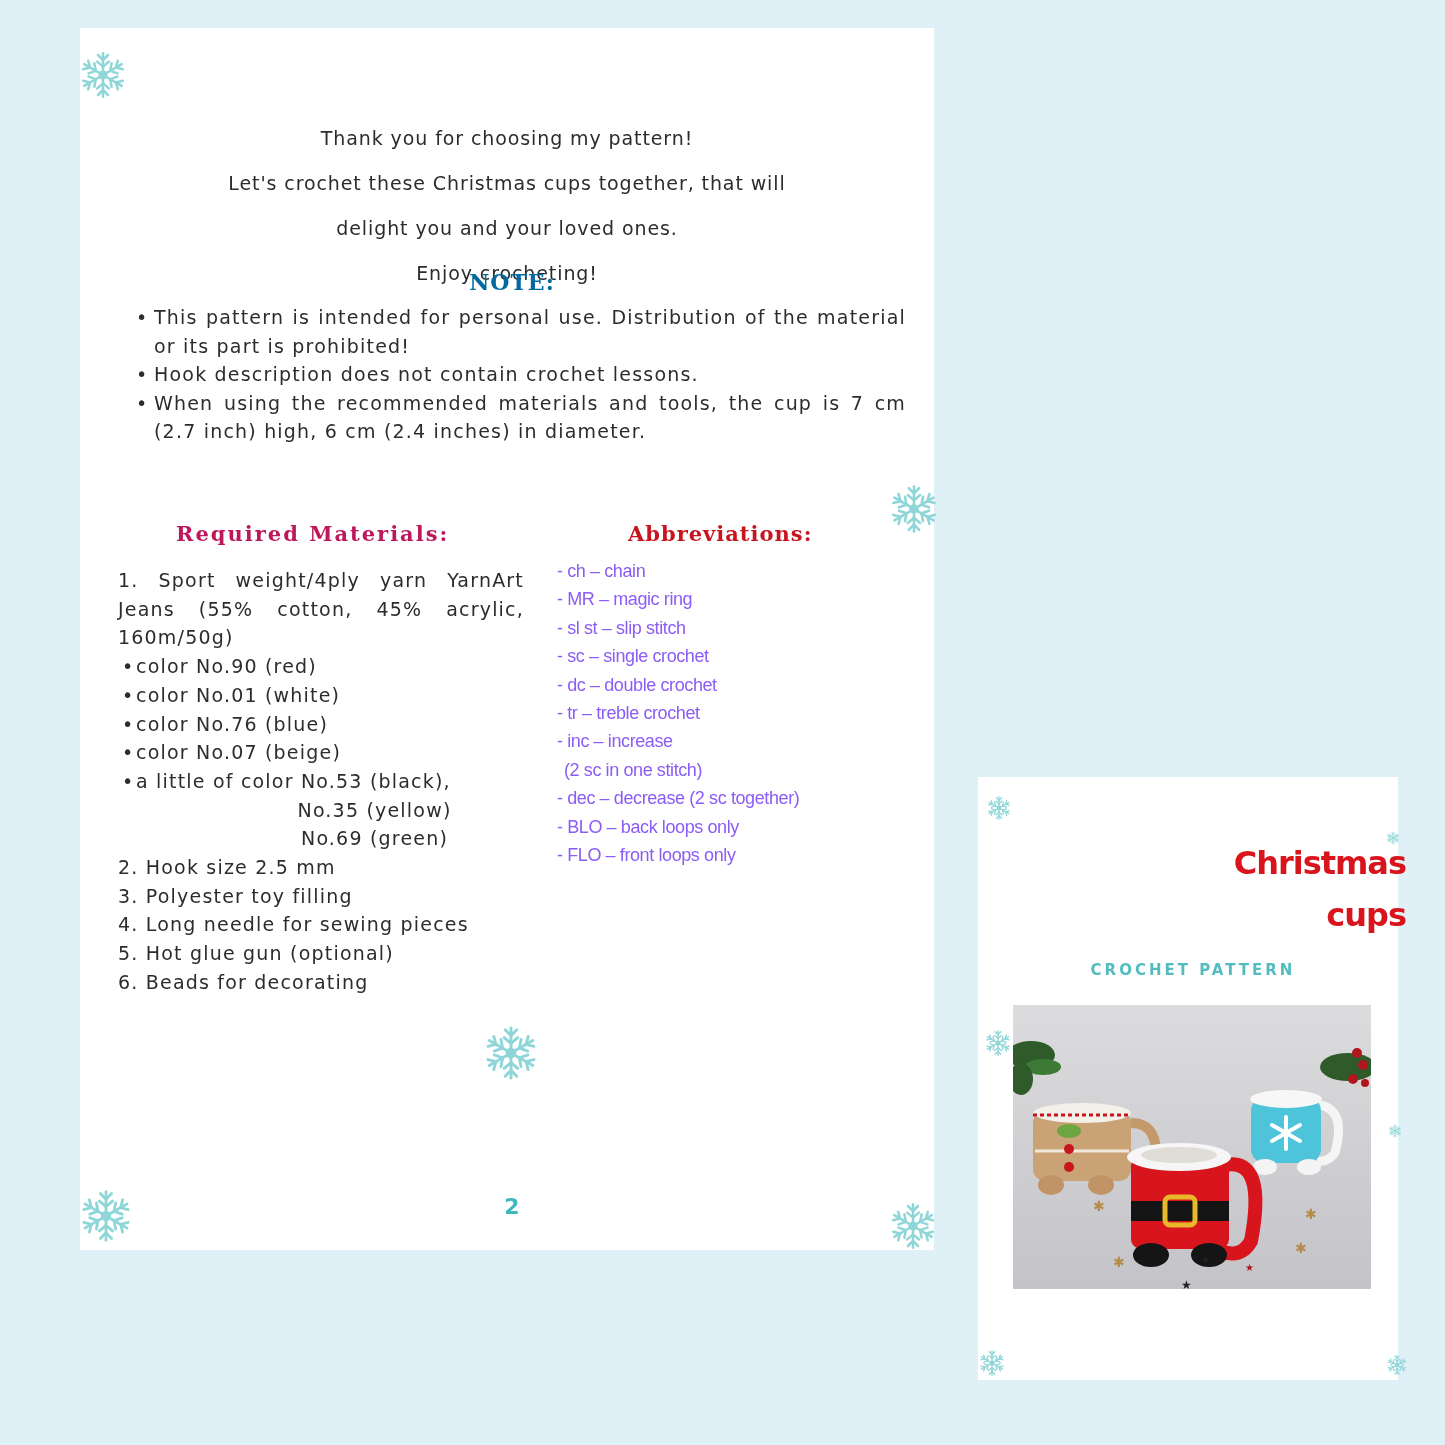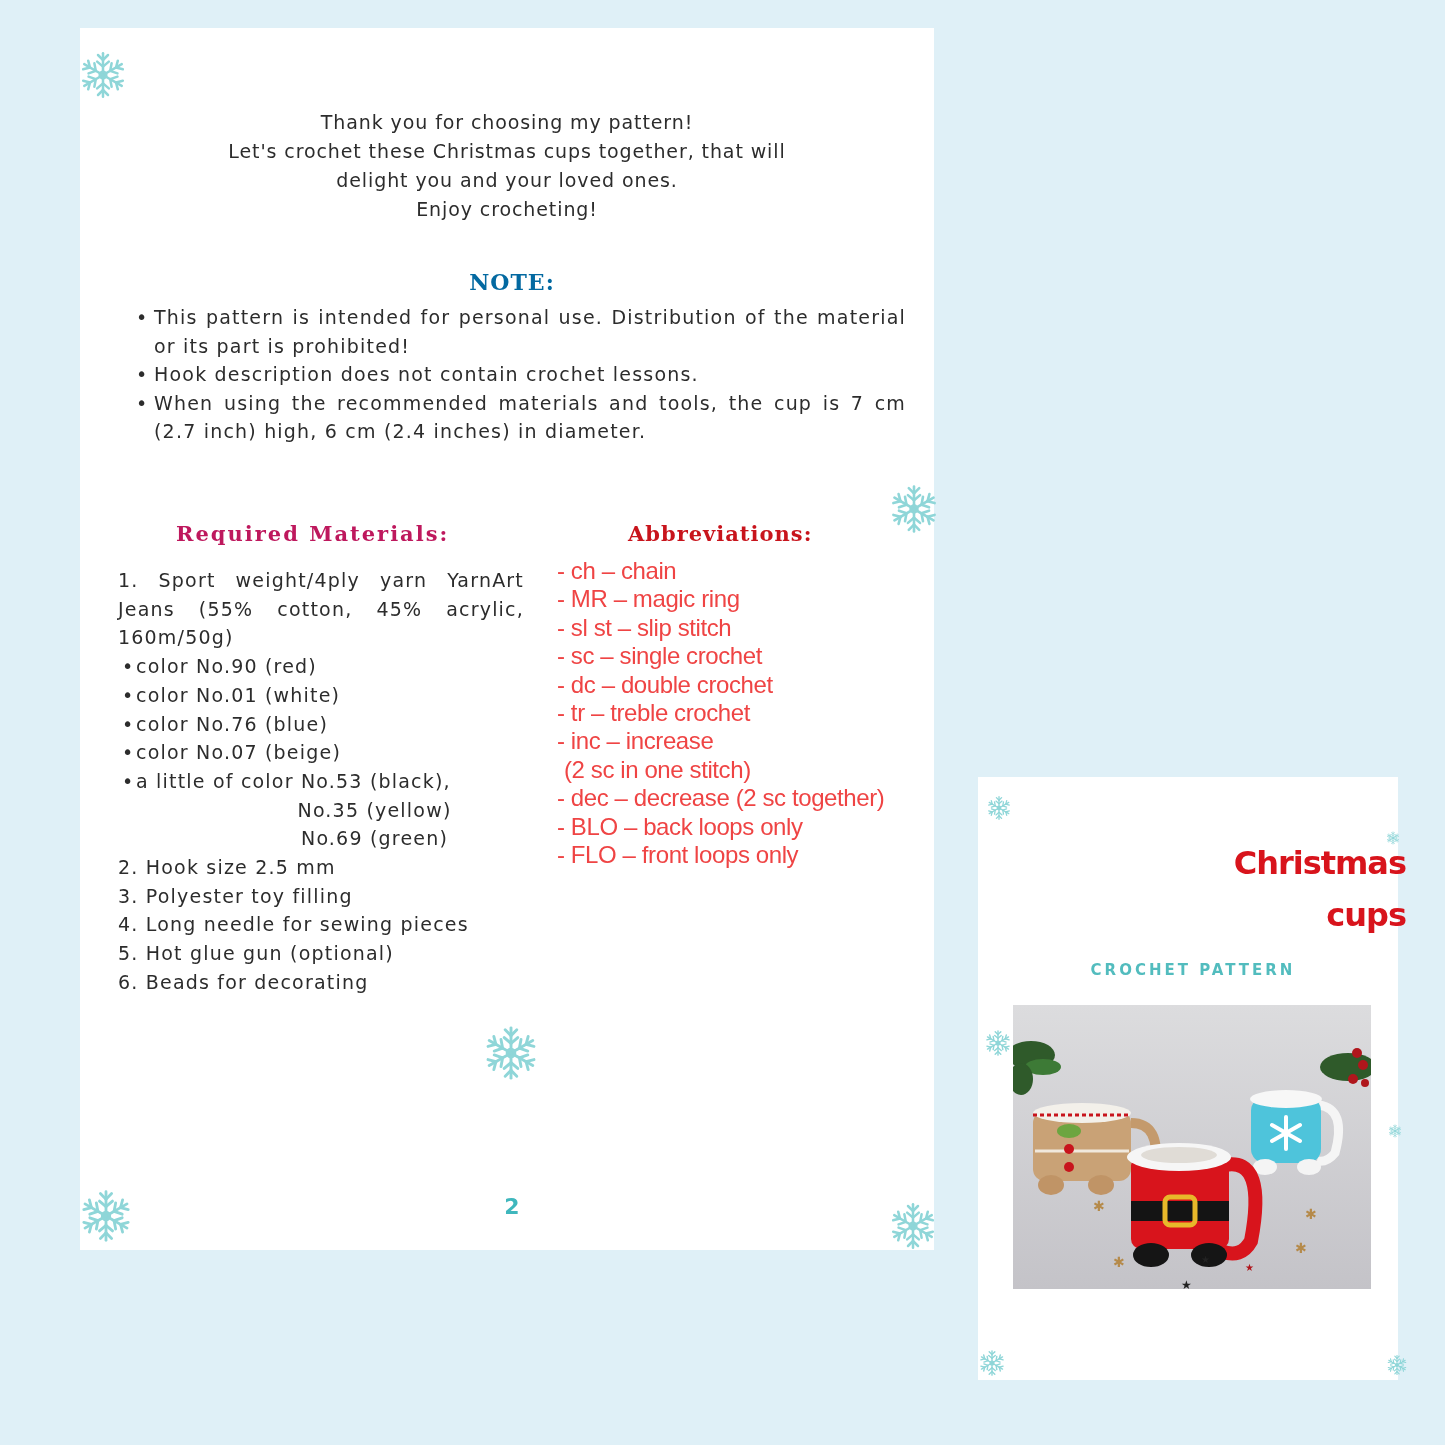--- a/index.html
+++ b/index.html
@@ -15,21 +15,21 @@
   }
   .cover {
     position:absolute; left:978px; top:777px; width:420px; height:603px;
     background:#ffffff;
   }
   .flake { position:absolute; display:block; }
   .intro {
     position:absolute; left:0; top:80px; width:854px; text-align:center;
     font-size:19px; line-height:29px; letter-spacing:0.9px; color:#2c2c2c;
   }
-  .intro div { margin:0; }
+  .intro div { margin:16px; }
   .note-title {
     position:absolute; left:0; top:241px; width:864px; text-align:center;
     font-family:"DejaVu Serif", serif; font-weight:bold; font-size:22px;
     color:#0369a1; letter-spacing:1px;
   }
   .note-list {
     position:absolute; left:56px; top:275px; width:770px; margin:0; padding:0;
     list-style:none; font-size:19px; line-height:28.5px; letter-spacing:1.2px;
     text-align:justify; color:#2c2c2c;
   }
@@ -51,21 +51,21 @@
   .mat .indent { padding-left:107px;text-align:center; }
 
   .abbr-title {
     position:absolute; left:548px; top:493px; width:300px;
     font-family:"DejaVu Serif", serif; font-weight:bold; font-size:21px;
     color:#c8141c; letter-spacing:1px;
   }
   .abbr {
     position:absolute; left:477px; top:529px; width:340px;
     font-family:"Liberation Sans", sans-serif;
-    font-size:24px; line-height:28.4px; letter-spacing:-0.4px; color:#ef4444;
+    font-size:18px; line-height:28.4px; letter-spacing:-0.4px; color:#8b5cf6;
   }
   .abbr .cont { padding-left:7px; }
   .page-num {
     position:absolute; left:420px; top:1166px; width:24px; text-align:center;
     font-family:"DejaVu Sans", sans-serif; font-weight:bold; font-size:22px;
     color:#3fb7bd;
   }
 
   .cover-title {
     position:absolute; left:0; top:60px; width:428px; text-align:right;

